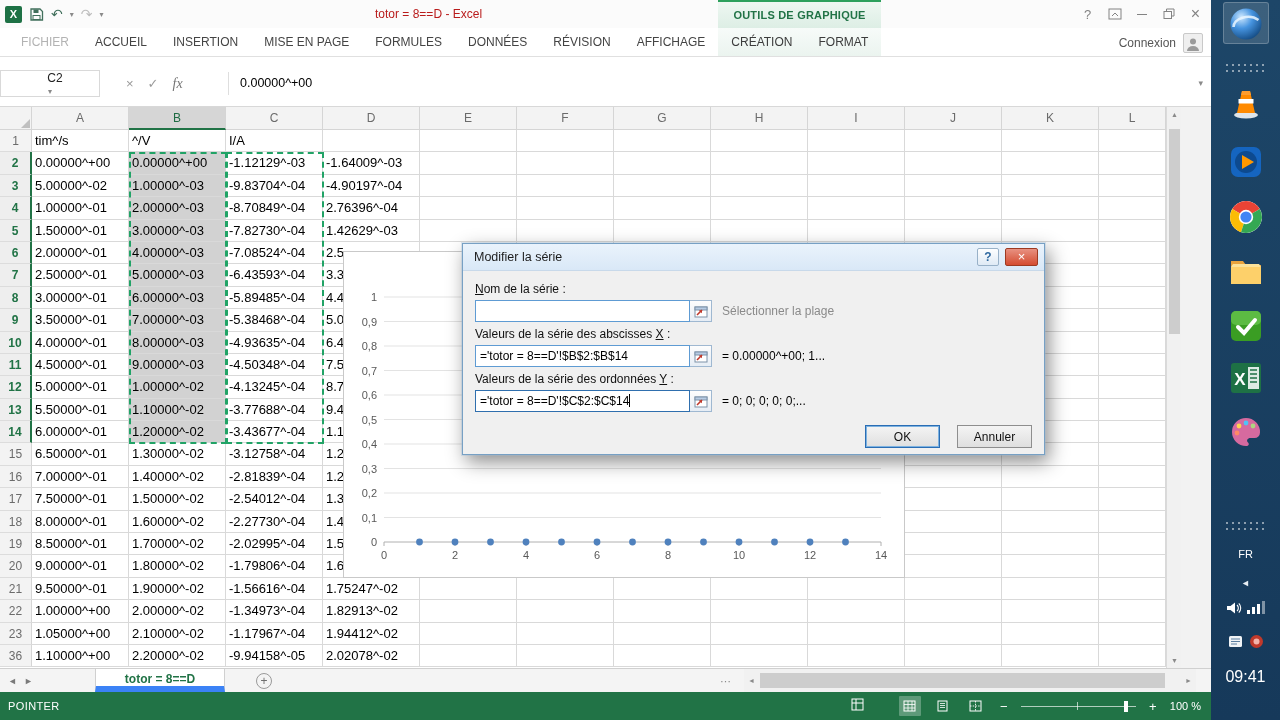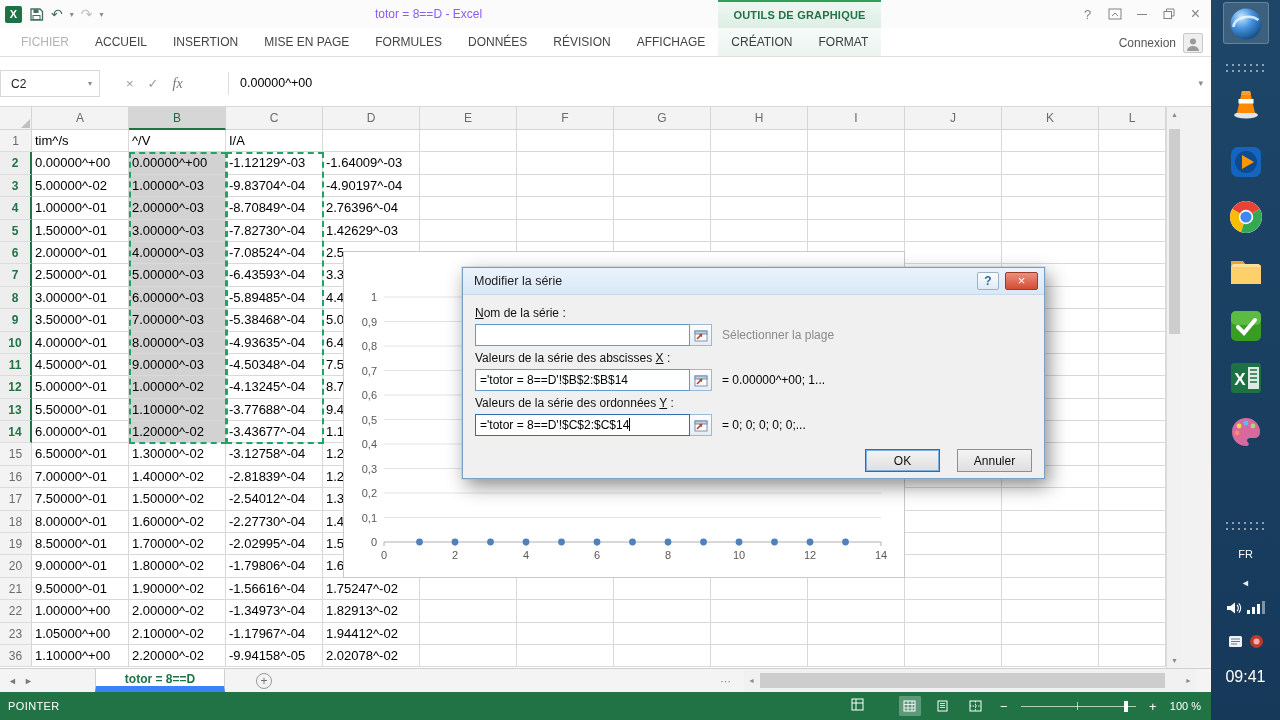--- a/index.html
+++ b/index.html
@@ -11,38 +11,38 @@
   
   .excel { position:absolute; left:0; top:0; width:1211px; height:720px; background:#fff; }
 
   
   .titlebar { position:absolute; left:0; top:0; width:1211px; height:28px; background:#fbfbfb; }
   .qat { position:absolute; left:5px; top:0; height:28px; display:flex; align-items:center; gap:7px; }
   .appicon { width:17px; height:17px; background:#1e7145; border-radius:2px; color:#fff; font-size:11px; font-weight:bold; display:flex; align-items:center; justify-content:center; }
   .qicon { color:#41705c; font-size:14px; line-height:1; }
   .qcaret { color:#8a8a8a; font-size:8px; }
   .redo { color:#bdbdbd; }
-  .wtitle { position:absolute; left:375px; top:0; height:28px; line-height:28px; font-size:12px; color:#8b5cf6; }
+  .wtitle { position:absolute; left:375px; top:0; height:28px; line-height:28px; font-size:12px; color:#b91c1c; }
   .ctxlabel { position:absolute; top:0; height:28px; line-height:26px; text-align:center; font-size:11px; font-weight:bold; color:#217346; background:linear-gradient(#eef7f2,#ddeee5); border-top:2px solid #2da05c; letter-spacing:.2px; }
   .winbtns { position:absolute; right:2px; top:0; height:28px; display:flex; }
   .wbtn { width:27px; height:28px; display:flex; align-items:center; justify-content:center; color:#838383; font-size:13px; }
   .wbtn.close { font-size:16px; }
 
   
   .tabrow { position:absolute; left:0; top:28px; width:1211px; height:29px; background:#fff; border-bottom:1px solid #e0e0e0; display:flex; padding-left:8px; }
   .rtab { padding:0 13px; line-height:28px; font-size:12px; color:#444; white-space:nowrap; }
   .rtab-file { color:#b3b3b3; }
   .rtab-ctx { background:linear-gradient(#f7fbf9,#ebf4ef); color:#3c3c3c; }
   .account { position:absolute; right:8px; top:0; height:29px; display:flex; align-items:center; gap:7px; }
   .account-label { font-size:12px; color:#555; }
   .avatar { width:20px; height:20px; border:1px solid #c9c9c9; background:#efefef; border-radius:2px; display:flex; align-items:flex-end; justify-content:center; overflow:hidden; }
 
   
   .fxbar { position:absolute; left:0; top:57px; width:1211px; height:50px; background:#fff; border-bottom:1px solid #d8d8d8; }
-  .namebox { position:absolute; left:0; top:13px; width:100px; height:27px; border:1px solid #d9d9d9; display:flex; align-items:center; }
+  .namebox { position:absolute; left:0; top:13px; width:100px; height:27px; border:1px solid #d9d9d9; display:flex; align-items:center;flex-direction:column; }
   .namebox-val { flex:1; padding-left:10px; font-size:12px; color:#222; }
   .namebox-dd { width:18px; text-align:center; color:#8a8a8a; font-size:8px; }
   .fxbtns { position:absolute; left:126px; top:13px; height:27px; display:flex; align-items:center; gap:14px; }
   .fxb { color:#9a9a9a; font-size:13px; }
   .fxit { font-style:italic; font-family:"Liberation Serif",serif; color:#767676; font-size:14px; }
   .fxsep { position:absolute; left:228px; top:15px; height:23px; width:1px; background:#dedede; }
   .fxvalue { position:absolute; left:240px; top:13px; height:27px; line-height:27px; font-size:12.5px; color:#000; }
   .fxchev { position:absolute; right:8px; top:13px; height:27px; line-height:27px; color:#8a8a8a; font-size:9px; }
 
   
@@ -66,21 +66,21 @@
   .vscroll { position:absolute; left:1166px; top:107px; width:15px; height:561px; background:#f1f1f1; border-left:1px solid #dadada; }
   .vsarrow { position:absolute; left:0; width:15px; height:15px; text-align:center; font-size:7px; color:#8a8a8a; line-height:15px; }
   .vsarrow.up{ top:0; } .vsarrow.dn{ bottom:0; }
   .vthumb { position:absolute; left:2px; top:22px; width:11px; height:205px; background:#cdcdcd; }
   .rightgap { position:absolute; left:1181px; top:107px; width:30px; height:561px; background:#f2f2f2; }
 
   
   .chart { position:absolute; left:343px; top:251px; width:562px; height:327px; background:#fff; border:1px solid #c9c9c9; z-index:5; }
 
   
-  .dialog { position:absolute; left:462px; top:243px; width:583px; height:212px; background:#f0f0f0; border:1px solid #77a0c4; box-shadow:0 0 0 1px rgba(160,190,215,.35), 4px 7px 18px rgba(0,0,0,.45); z-index:20;margin-top:24px; }
+  .dialog { position:absolute; left:462px; top:243px; width:583px; height:212px; background:#f0f0f0; border:1px solid #77a0c4; box-shadow:0 0 0 1px rgba(160,190,215,.35), 4px 7px 18px rgba(0,0,0,.45); z-index:20; }
   .dlg-title { height:27px; background:linear-gradient(#eaf3fc,#d9e8f7); border-bottom:1px solid #c8d9ea; display:flex; align-items:center; padding:0 6px 0 11px; }
   .dlg-title-text { flex:1; font-size:12.5px; color:#1d1d1d; }
   .dlg-help { width:22px; height:18px; margin-right:6px; background:linear-gradient(#fdfeff,#dfeaf5); border:1px solid #98b1c8; border-radius:2px; color:#2f69a0; font-weight:bold; font-size:12px; text-align:center; line-height:16px; }
   .dlg-close { width:33px; height:18px; background:linear-gradient(#e89181,#d44c31); border:1px solid #9d3a22; border-radius:2px; color:#fff; font-size:13px; text-align:center; line-height:15px; }
   .dlg-body { padding:7px 12px 0 12px; }
   .dlg-label { font-size:12px; color:#111; margin:4px 0 3px; }
   .dlg-row { display:flex; align-items:center; height:24px; }
   .fake-input { width:215px; height:22px; background:#fff; border:1px solid #5e9bd3; font-size:12px; line-height:20px; padding:0 4px; white-space:nowrap; overflow:hidden; }
   .fake-input.focused { border-color:#2f6fae; }
   .picker { width:22px; height:22px; border:1px solid #9fb8d1; border-left:none; background:linear-gradient(#fdfdfd,#e6edf5); display:flex; align-items:center; justify-content:center; }

